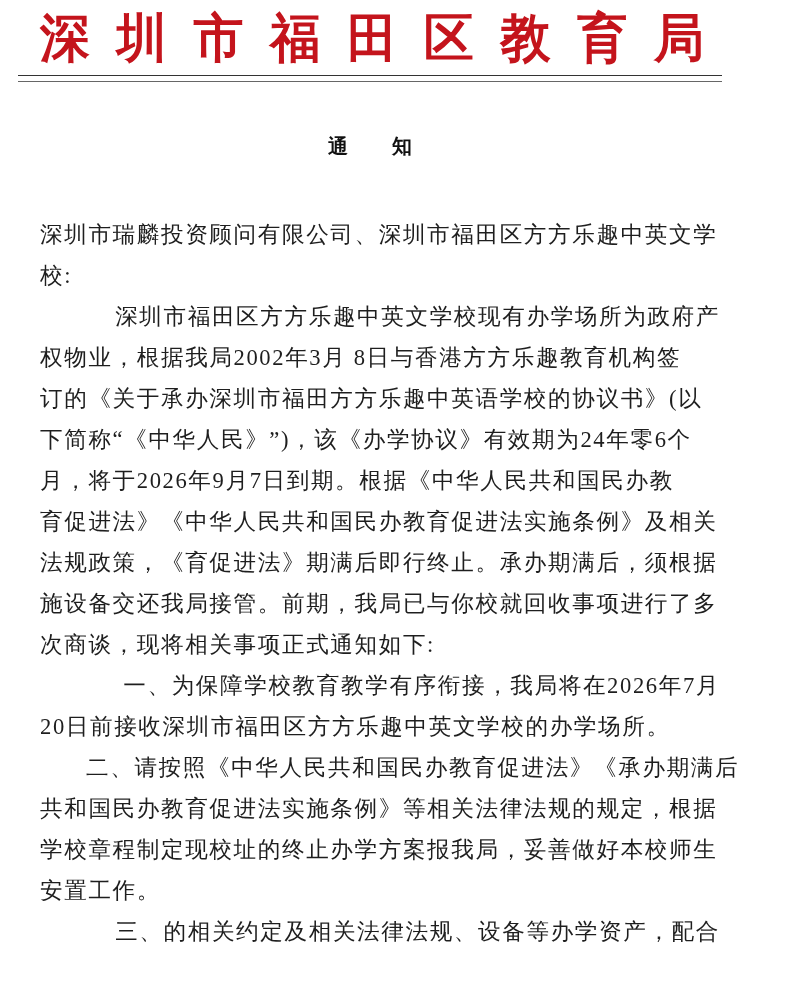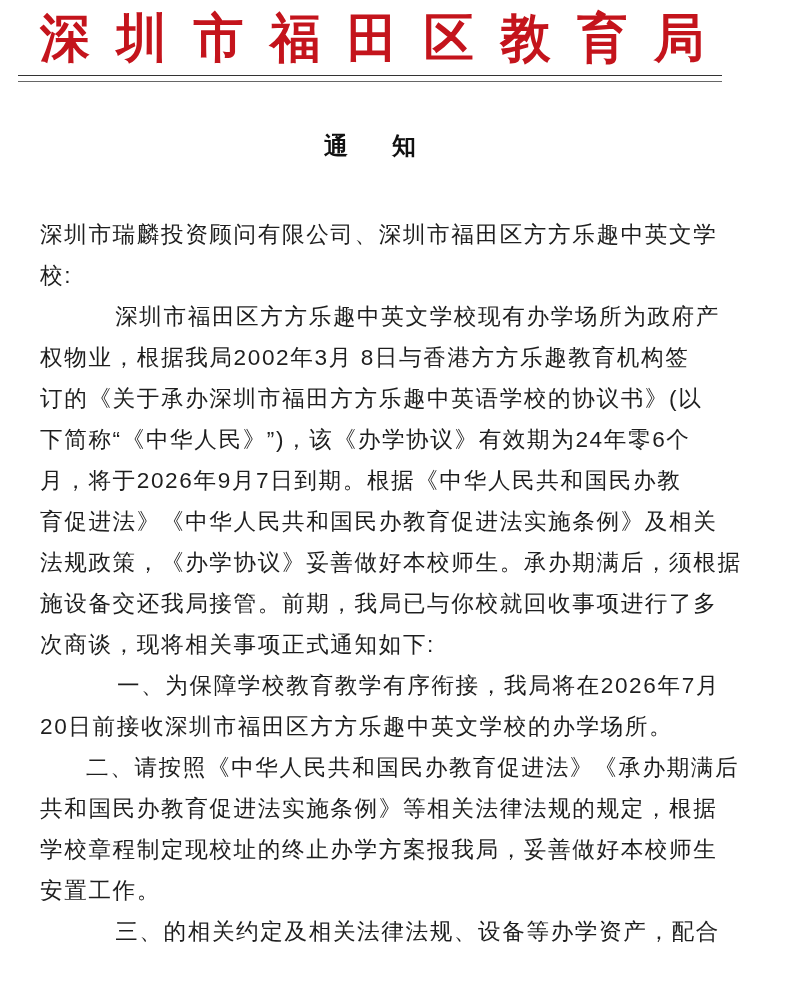--- a/index.html
+++ b/index.html
@@ -54,39 +54,39 @@
       border-top: 1px solid #666666;
     }
     .doc-title {
       position: absolute;
       left: 0;
       top: 126px;
       width: 740px;
       text-align: center;
       font-family: "DejaVu Serif", "Liberation Serif", serif;
       font-weight: bold;
-      font-size: 24px;
+      font-size: 20px;
       line-height: 40px;
       color: #111111;
       letter-spacing: 0;
     }
     .doc-title .t1 { margin-right: 44px; }
     .body-text {
       position: absolute;
       left: 40px;
       top: 214px;
       width: 680px;
     }
     .line {
       height: 41px;
       font-size: 22.6px;
       line-height: 41px;
       white-space: nowrap;
       color: #1e1e1e;
-      font-family: Liberation Sans, sans-serif;
+      font-family: Liberation Serif, serif;
       letter-spacing: 1.6px;
     }
     .indent { padding-left: 46px; text-align: right; }
   </style>
 </head>
 <body>
 
 <div class="letterhead">
   <span>深</span>
   <span>圳</span>
@@ -111,21 +111,21 @@
     <div class="line">校:</div>
   </div>
 
   <div>
     <div class="line indent">深圳市福田区方方乐趣中英文学校现有办学场所为政府产</div>
     <div class="line">权物业，根据我局2002年3月 8日与香港方方乐趣教育机构签</div>
     <div class="line">订的《关于承办深圳市福田方方乐趣中英语学校的协议书》(以</div>
     <div class="line">下简称“《中华人民》”)，该《办学协议》有效期为24年零6个</div>
     <div class="line">月，将于2026年9月7日到期。根据《中华人民共和国民办教</div>
     <div class="line">育促进法》《中华人民共和国民办教育促进法实施条例》及相关</div>
-    <div class="line">法规政策，《办学协议》妥善做好本校师生。承办期满后，须根据</div>
+    <div class="line">法规政策，《育促进法》期满后即行终止。承办期满后，须根据</div>
     <div class="line">施设备交还我局接管。前期，我局已与你校就回收事项进行了多</div>
     <div class="line">次商谈，现将相关事项正式通知如下:</div>
   </div>
 
   <div>
     <div class="line indent">一、为保障学校教育教学有序衔接，我局将在2026年7月</div>
     <div class="line">20日前接收深圳市福田区方方乐趣中英文学校的办学场所。</div>
   </div>
 
   <div>

